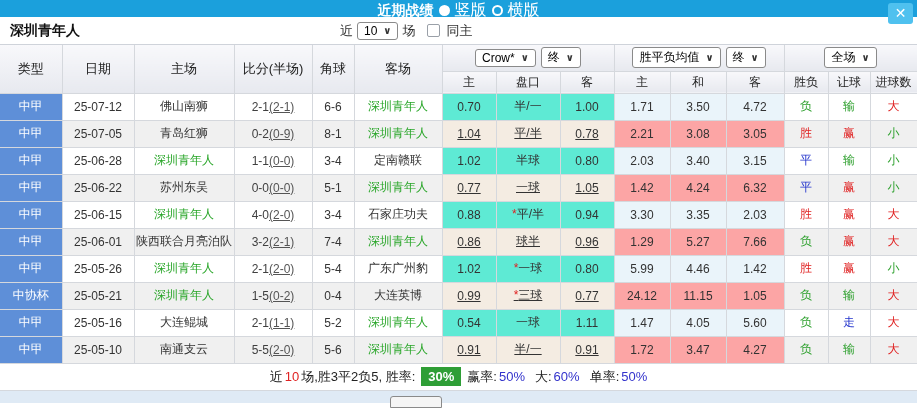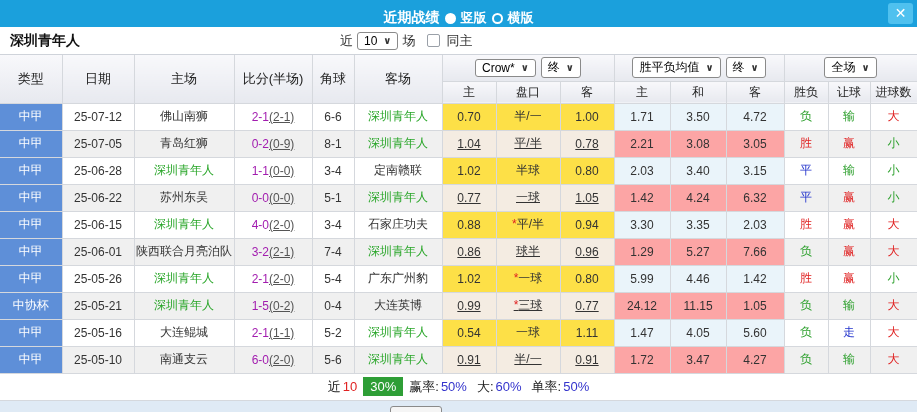--- a/index.html
+++ b/index.html
@@ -1,26 +1,26 @@
 <!DOCTYPE html>
 <html><head>
 <meta charset="utf-8">
 <style>
   * { margin:0; padding:0; box-sizing:border-box; }
   html,body { width:917px; height:412px; overflow:hidden; }
   body { font-family:"Liberation Sans","DejaVu Sans",sans-serif; background:#dfeaf5; }
   .app { position:relative; width:917px; height:412px; background:#fff; }
 
   
-  .titlebar { position:relative; height:27px; background:#1ba0dc; display:flex; align-items:flex-end; justify-content:center; color:#fff; }
+  .titlebar { position:relative; height:17px; background:#1ba0dc; display:flex; align-items:flex-start; justify-content:center; color:#fff; }
   .title-group { display:flex; align-items:center; gap:5px; }
   .title-text { font-size:14px; font-weight:bold; }
   .radio { display:inline-block; width:11px; height:11px; border:2px solid #fff; border-radius:50%; background:transparent; cursor:pointer; }
   .radio.selected { background:#fff; }
-  .radio-label { font-size:13px;font-weight:bold; }
+  .radio-label { font-size:16px; }
   .close-btn { position:absolute; right:4px; top:3px; width:25px; height:21px; background:#4fc1ef; border-radius:3px; color:#fff; font-size:14px; font-weight:bold; text-align:center; line-height:21px; cursor:pointer; }
 
   
   .filterbar { height:28px; background:#fff; display:flex; align-items:center; border-bottom:1px solid #cfd3da; }
   .team-name { font-size:14px; font-weight:bold; color:#111; margin-left:10px; width:330px; }
   .filters { display:flex; align-items:center; gap:4px; font-size:13px; color:#333; }
   .mini-select { display:inline-flex; align-items:center; gap:6px; border:1px solid #8a8a8a; border-radius:3px; background:#fff; padding:1px 6px; font-size:12px; color:#000; cursor:pointer; }
   .mini-select:after { content:"∨"; font-size:10px; font-weight:bold; color:#333; }
   .checkbox { display:inline-block; width:13px; height:13px; border:1px solid #9aa0a8; border-radius:2px; background:#fff; margin:0 2px 0 8px; position:relative; cursor:pointer; vertical-align:-2px; }
   .checkbox.checked { background:#1787e0; border-color:#1787e0; }
@@ -32,35 +32,35 @@
   th, td { border-right:1px solid #d5d8dd; border-bottom:1px solid #d5d8dd; text-align:center; overflow:hidden; white-space:nowrap; }
   th { background:linear-gradient(#f8f8fb,#e7e9ef); font-weight:normal; color:#222; font-size:13px; }
   thead tr.hrow1 th { height:26px; }
   thead tr.hrow2 th { height:22px; font-size:12px; }
   th.merged { height:48px;margin-left:29px; }
   .hdr-selects { display:flex; align-items:center; justify-content:center; gap:5px; }
   tbody td { height:27px; font-size:12px; color:#333; }
   tbody tr.odd td { background:#fff; }
   tbody tr.even td { background:#f0f0f0; }
   tbody td.type-cell { background:#5e8fd8 !important; color:#fff; font-size:12px; }
-  tbody tr.odd td.odds { background:#fde047; }
+  tbody tr.odd td.odds { background:#5eead4; }
   tbody tr.even td.odds { background:#f4ece2;text-decoration:underline; }
   tbody tr.odd td.avg { background:#eaf4fa; }
   tbody tr.even td.avg { background:#fca5a5; }
   .t-red { color:#e02222; }
   .t-green { color:#2da02d; }
   .t-blue { color:#2233cc; }
   .team-green { color:#27a527; }
-  .ft-score { color:#a21caf;margin-top:16px; }
+  .ft-score { color:#404040;margin-top:16px; }
   .ht-score { color:#555;text-decoration:underline; }
   .star { color:#e02222; }
 
   
   .summary { height:27px; background:#fff; display:flex; align-items:center; justify-content:center; font-size:13px; color:#222; gap:2px; border-bottom:1px solid #d5d8dd; }
-  .rate-box { background:#2e9e36; color:#fff; padding:2px 7px; margin:0 4px; font-weight:normal; }
+  .rate-box { background:#2e9e36; color:#fff; padding:2px 7px; margin:0 4px; font-weight:bold; }
   .pct-blue { color:#3333cc; }
   .red-num { color:#e02222; }
 
   
   .bottom-strip { height:12px; background:#dfeaf5; position:relative; }
   .partial-btn { position:absolute; left:390px; top:5px; width:52px; height:12px; background:#f5f5f5; border:1px solid #8a8a8a; border-radius:3px 3px 0 0; cursor:pointer; }
 </style>
 </head>
 <body>
 
@@ -307,39 +307,40 @@
           <td class="avg">4.05</td>
           <td class="avg">5.60</td>
           <td class="t-green">负</td>
           <td class="t-blue">走</td>
           <td class="t-red">大</td>
         </tr>
         <tr class="even">
           <td class="type-cell">中甲</td>
           <td>25-05-10</td>
           <td>南通支云</td>
-          <td><span class="ft-score">6-0</span><span class="ht-score">(2-0)</span></td>
+          <td><span class="ft-score">5-5</span><span class="ht-score">(2-0)</span></td>
           <td>5-6</td>
           <td class="team-green">深圳青年人</td>
           <td class="odds">0.91</td>
           <td class="odds">半/一</td>
           <td class="odds">0.91</td>
           <td class="avg">1.72</td>
           <td class="avg">3.47</td>
           <td class="avg">4.27</td>
           <td class="t-green">负</td>
           <td class="t-green">输</td>
           <td class="t-red">大</td>
         </tr>
       </tbody>
   </table>
 
   <div class="summary">
     <span>近</span>
       <span class="red-num">10</span>
+      <span>场,胜3平2负5, 胜率:</span>
       <span class="rate-box">30%</span>
       <span>赢率:</span>
       <span class="pct-blue">50%</span>
       <span style="width:6px"></span>
       <span>大:</span>
       <span class="pct-blue">60%</span>
       <span style="width:6px"></span>
       <span>单率:</span>
       <span class="pct-blue">50%</span>
   </div>

